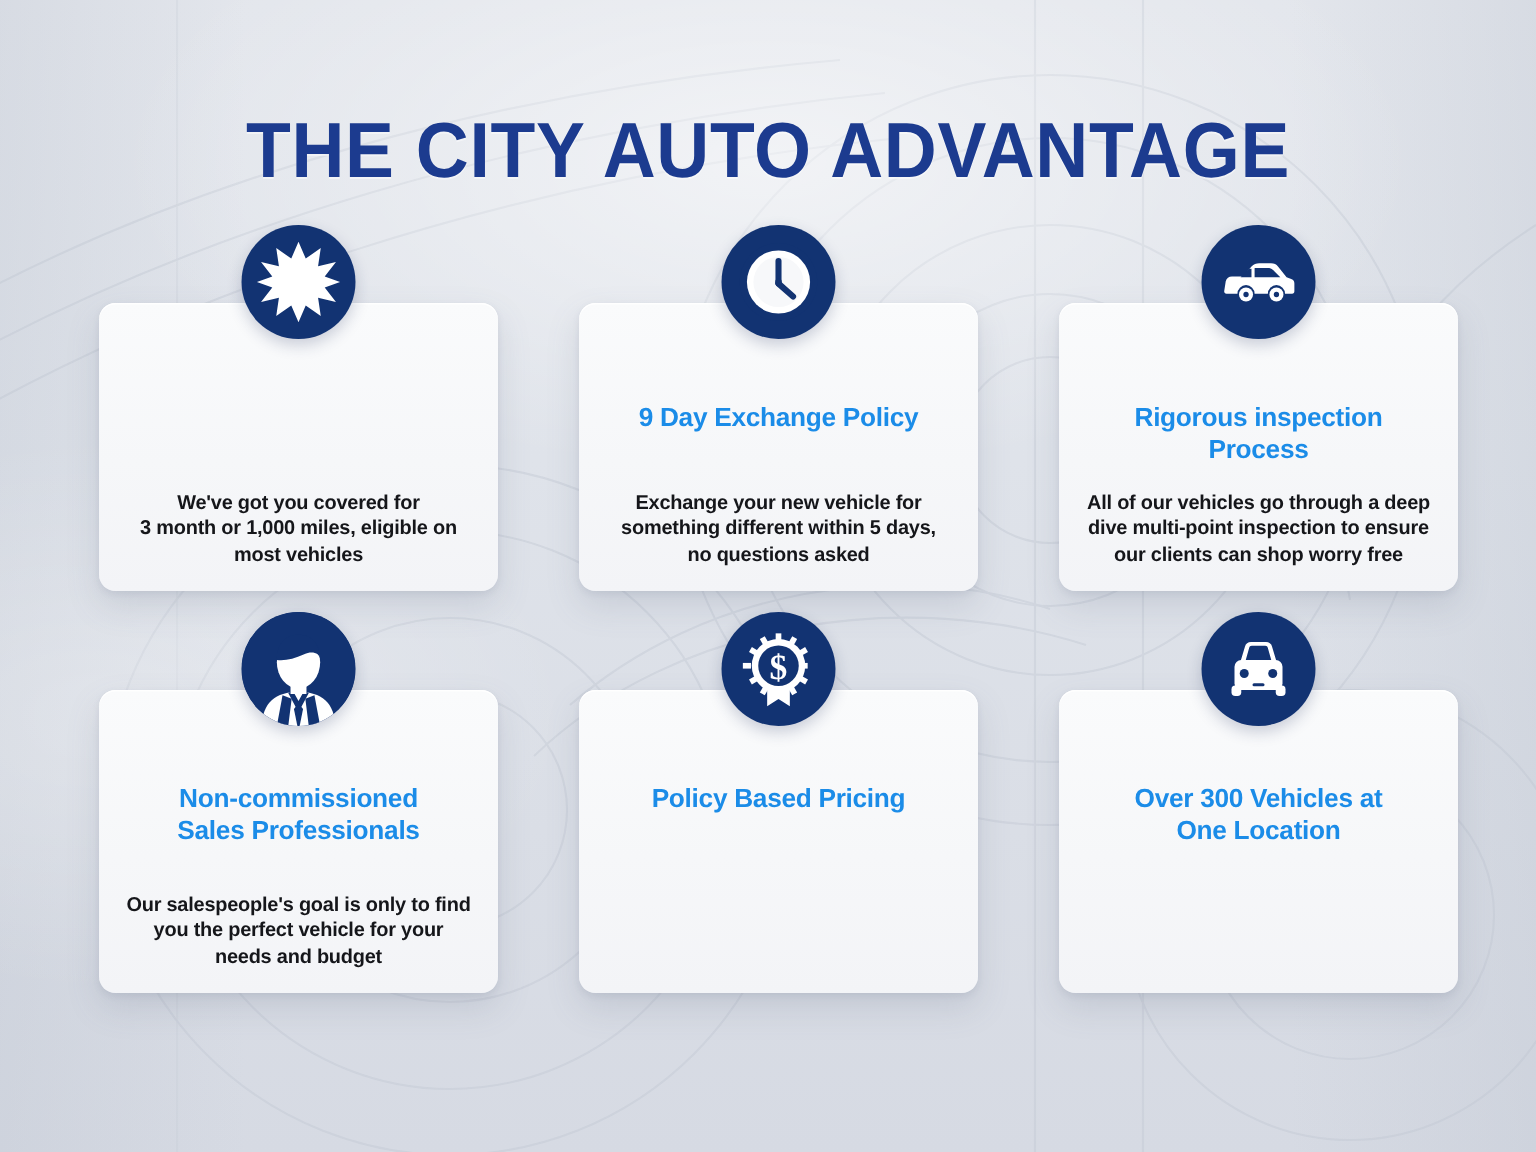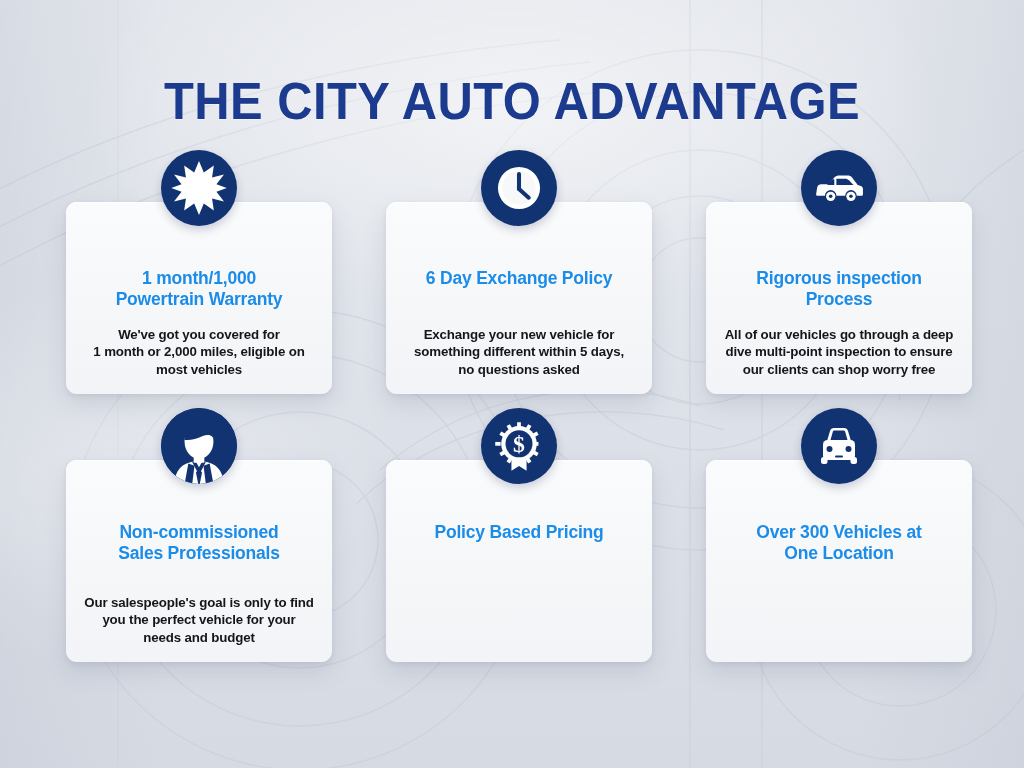--- a/index.html
+++ b/index.html
@@ -190,39 +190,37 @@
     <div class="card row-1">
       <div class="icon-badge">
         <svg width="56" height="56" viewBox="0 0 100 100" aria-hidden="true">
           <path fill="#ffffff" d="M50 2 L58.6 22.1 L76.5 9.6 L73.3 31.2 L94.6 26.1
             L81.2 43.4 L99.5 50 L81.2 56.6 L94.6 73.9 L73.3 68.8 L76.5 90.4
             L58.6 77.9 L50 98 L41.4 77.9 L23.5 90.4 L26.7 68.8 L5.4 73.9
             L18.8 56.6 L0.5 50 L18.8 43.4 L5.4 26.1 L26.7 31.2 L23.5 9.6
             L41.4 22.1 Z"></path>
         </svg>
       </div>
-      <div class="card-heading">1 month/1,000
-Powertrain Warranty</div>
       <div class="card-body">We've got you covered for
-1 month or 2,000 miles, eligible on
+3 month or 1,000 miles, eligible on
 most vehicles</div>
     </div>
 
     <div class="card row-1">
       <div class="icon-badge">
         <svg width="54" height="54" viewBox="0 0 100 100" aria-hidden="true">
           <circle cx="50" cy="50" r="48" fill="#123372"></circle>
           <circle cx="50" cy="50" r="39" fill="#ffffff"></circle>
           <circle cx="50" cy="50" r="31" fill="#f7f8fa"></circle>
           <path d="M50 24 L50 52" stroke="#123372" stroke-width="7.5" stroke-linecap="round" fill="none"></path>
           <path d="M50 52 L68 68" stroke="#123372" stroke-width="7.5" stroke-linecap="round" fill="none"></path>
           <circle cx="50" cy="50" r="4" fill="#123372"></circle>
         </svg>
       </div>
-      <div class="card-heading">6 Day Exchange Policy</div>
+      <div class="card-heading">9 Day Exchange Policy</div>
       <div class="card-body">Exchange your new vehicle for
 something different within 5 days,
 no questions asked</div>
     </div>
 
     <div class="card row-1">
       <div class="icon-badge">
         <svg width="52" height="52" viewBox="0 0 100 100" aria-hidden="true">
           <g fill="#ffffff">
             <path d="M6 62 L8 49 C 9 45, 12 43, 16 43 L30 43 L41 30

